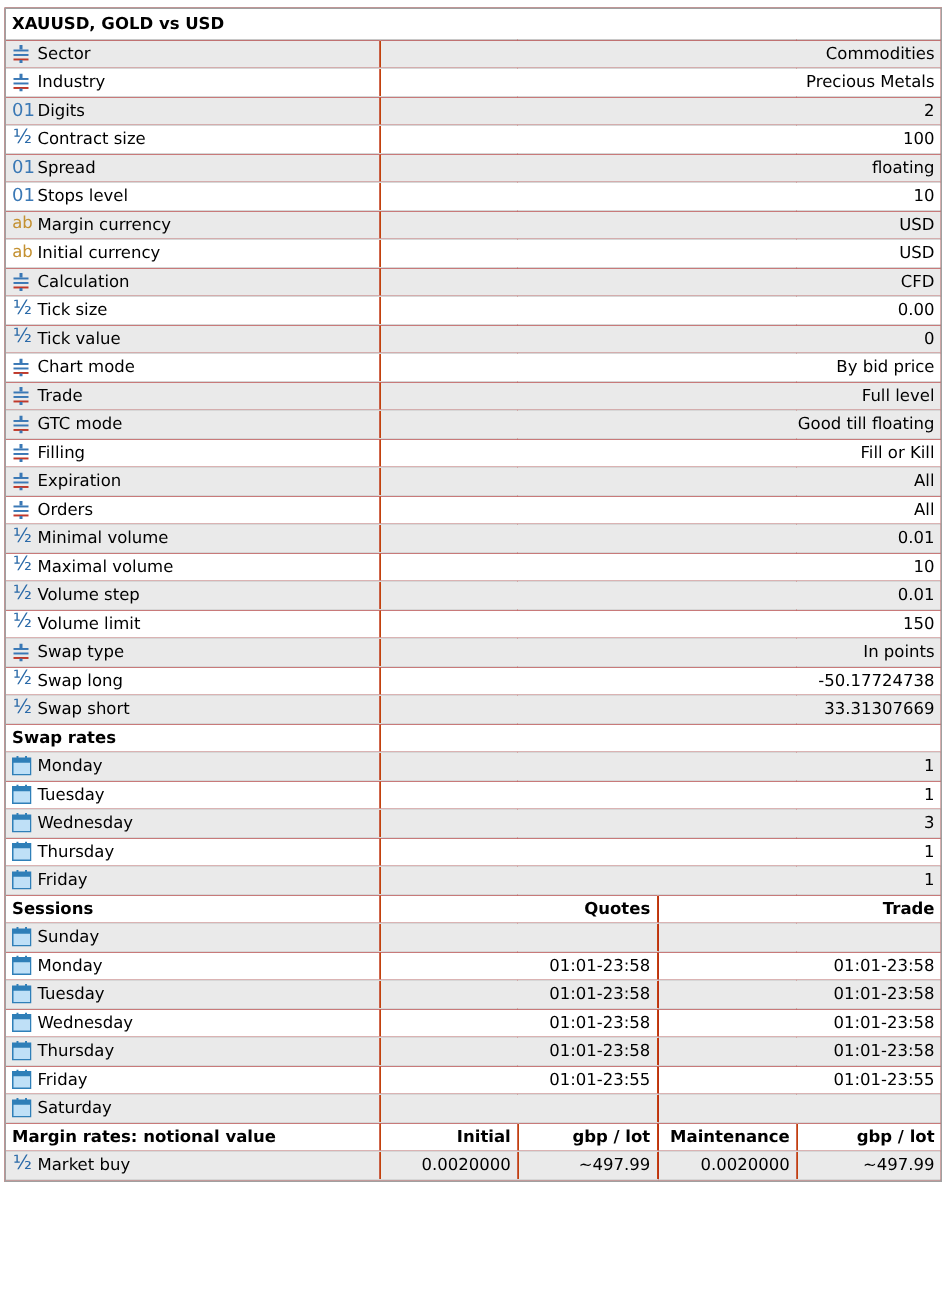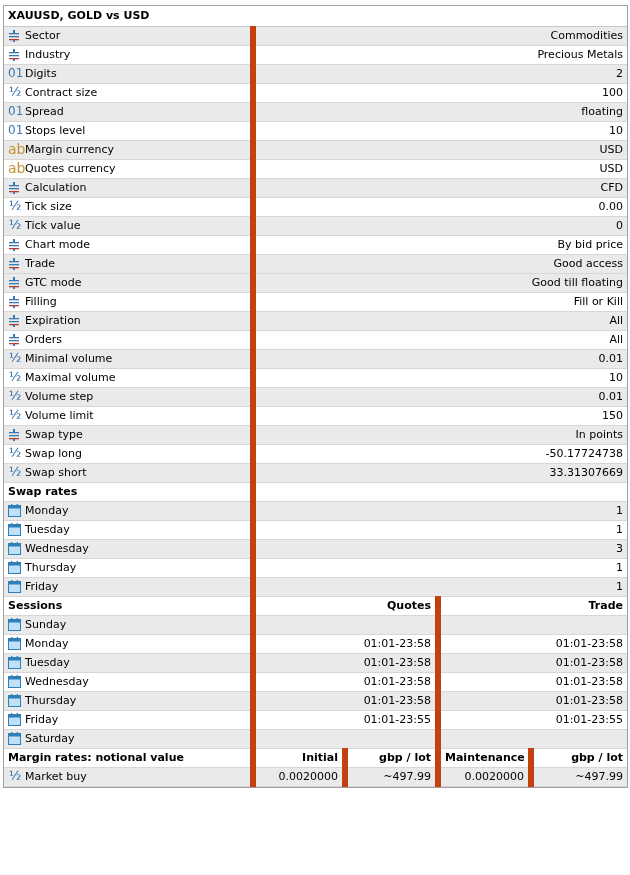--- a/index.html
+++ b/index.html
@@ -1,30 +1,30 @@
 <!DOCTYPE html>
 <html><head>
 <meta charset="utf-8">
 <style>
   html, body { margin:0; padding:0; background:#ffffff; }
   body { width:630px; height:875px; overflow:hidden; font-family:"DejaVu Sans", sans-serif; font-size:11px; color:#000; }
   .frame { position:absolute; left:3px; top:5px; width:623px; border:1px solid #a0a0a0; background:#b91c1c; }
   table { border-collapse:collapse; width:623px; table-layout:fixed; }
   td { height:19px; padding:0 4px; border-bottom:1px solid #d7d7d7; white-space:nowrap; overflow:hidden; box-sizing:border-box; }
-  td + td { border-left:6px solid #c2410c; }
+  td + td { border-left:1px solid #c2410c; }
   tr.g td { background:#eaeaea; }
   tr.w td { background:#ffffff; }
   td.r { text-align:right; }
   td.b { font-weight:bold;margin-top:40px; }
   td.title { font-weight:bold; height:20px; border-bottom:1px solid #c8c8c8; }
   .ic { display:inline-block; width:14px; margin-right:3px; vertical-align:middle; text-align:center; font-size:10px; line-height:12px; }
   .ic svg { display:block; }
   .ic-num { color:#3a78b5; font-size:12px; }
   .ic-half { color:#2b6aa8; font-size:13px; }
-  .ic-ab { color:#c49132; font-size:14px; }
+  .ic-ab { color:#c49132; font-size:11px; }
 </style>
 </head>
 <body>
 
 <div class="frame">
 <table>
   <colgroup>
     <col style="width:249px">
         <col style="width:92px">
         <col style="width:93px">
@@ -69,21 +69,21 @@
         </tr>
         <tr class="w">
           <td><span class="ic"><span class="ic-num">01</span></span><span>Stops level</span></td>
           <td colspan="4" class="r">10</td>
         </tr>
         <tr class="g">
           <td><span class="ic"><span class="ic-ab">ab</span></span><span>Margin currency</span></td>
           <td colspan="4" class="r">USD</td>
         </tr>
         <tr class="w">
-          <td><span class="ic"><span class="ic-ab">ab</span></span><span>Quotes currency</span></td>
+          <td><span class="ic"><span class="ic-ab">ab</span></span><span>Initial currency</span></td>
           <td colspan="4" class="r">USD</td>
         </tr>
         <tr class="g">
           <td><span class="ic"><svg width="12" height="12" viewBox="0 0 12 12">
                 <rect x="5" y="0" width="2" height="3" fill="#3a78b5"></rect>
                 <rect x="1" y="3" width="10" height="1.3" fill="#3a78b5"></rect>
                 <rect x="1" y="6" width="10" height="1.3" fill="#3a78b5"></rect>
                 <rect x="1" y="9" width="10" height="1.3" fill="#c0392b"></rect>
                 <rect x="5" y="10" width="2" height="2" fill="#3a78b5"></rect>
               </svg></span><span>Calculation</span></td>
@@ -108,21 +108,21 @@
           <td colspan="4" class="r">By bid price</td>
         </tr>
         <tr class="g">
           <td><span class="ic"><svg width="12" height="12" viewBox="0 0 12 12">
                 <rect x="5" y="0" width="2" height="3" fill="#3a78b5"></rect>
                 <rect x="1" y="3" width="10" height="1.3" fill="#3a78b5"></rect>
                 <rect x="1" y="6" width="10" height="1.3" fill="#3a78b5"></rect>
                 <rect x="1" y="9" width="10" height="1.3" fill="#c0392b"></rect>
                 <rect x="5" y="10" width="2" height="2" fill="#3a78b5"></rect>
               </svg></span><span>Trade</span></td>
-          <td colspan="4" class="r">Good access</td>
+          <td colspan="4" class="r">Full level</td>
         </tr>
         <tr class="g">
           <td><span class="ic"><svg width="12" height="12" viewBox="0 0 12 12">
                 <rect x="5" y="0" width="2" height="3" fill="#3a78b5"></rect>
                 <rect x="1" y="3" width="10" height="1.3" fill="#3a78b5"></rect>
                 <rect x="1" y="6" width="10" height="1.3" fill="#3a78b5"></rect>
                 <rect x="1" y="9" width="10" height="1.3" fill="#c0392b"></rect>
                 <rect x="5" y="10" width="2" height="2" fill="#3a78b5"></rect>
               </svg></span><span>GTC mode</span></td>
           <td colspan="4" class="r">Good till floating</td>

